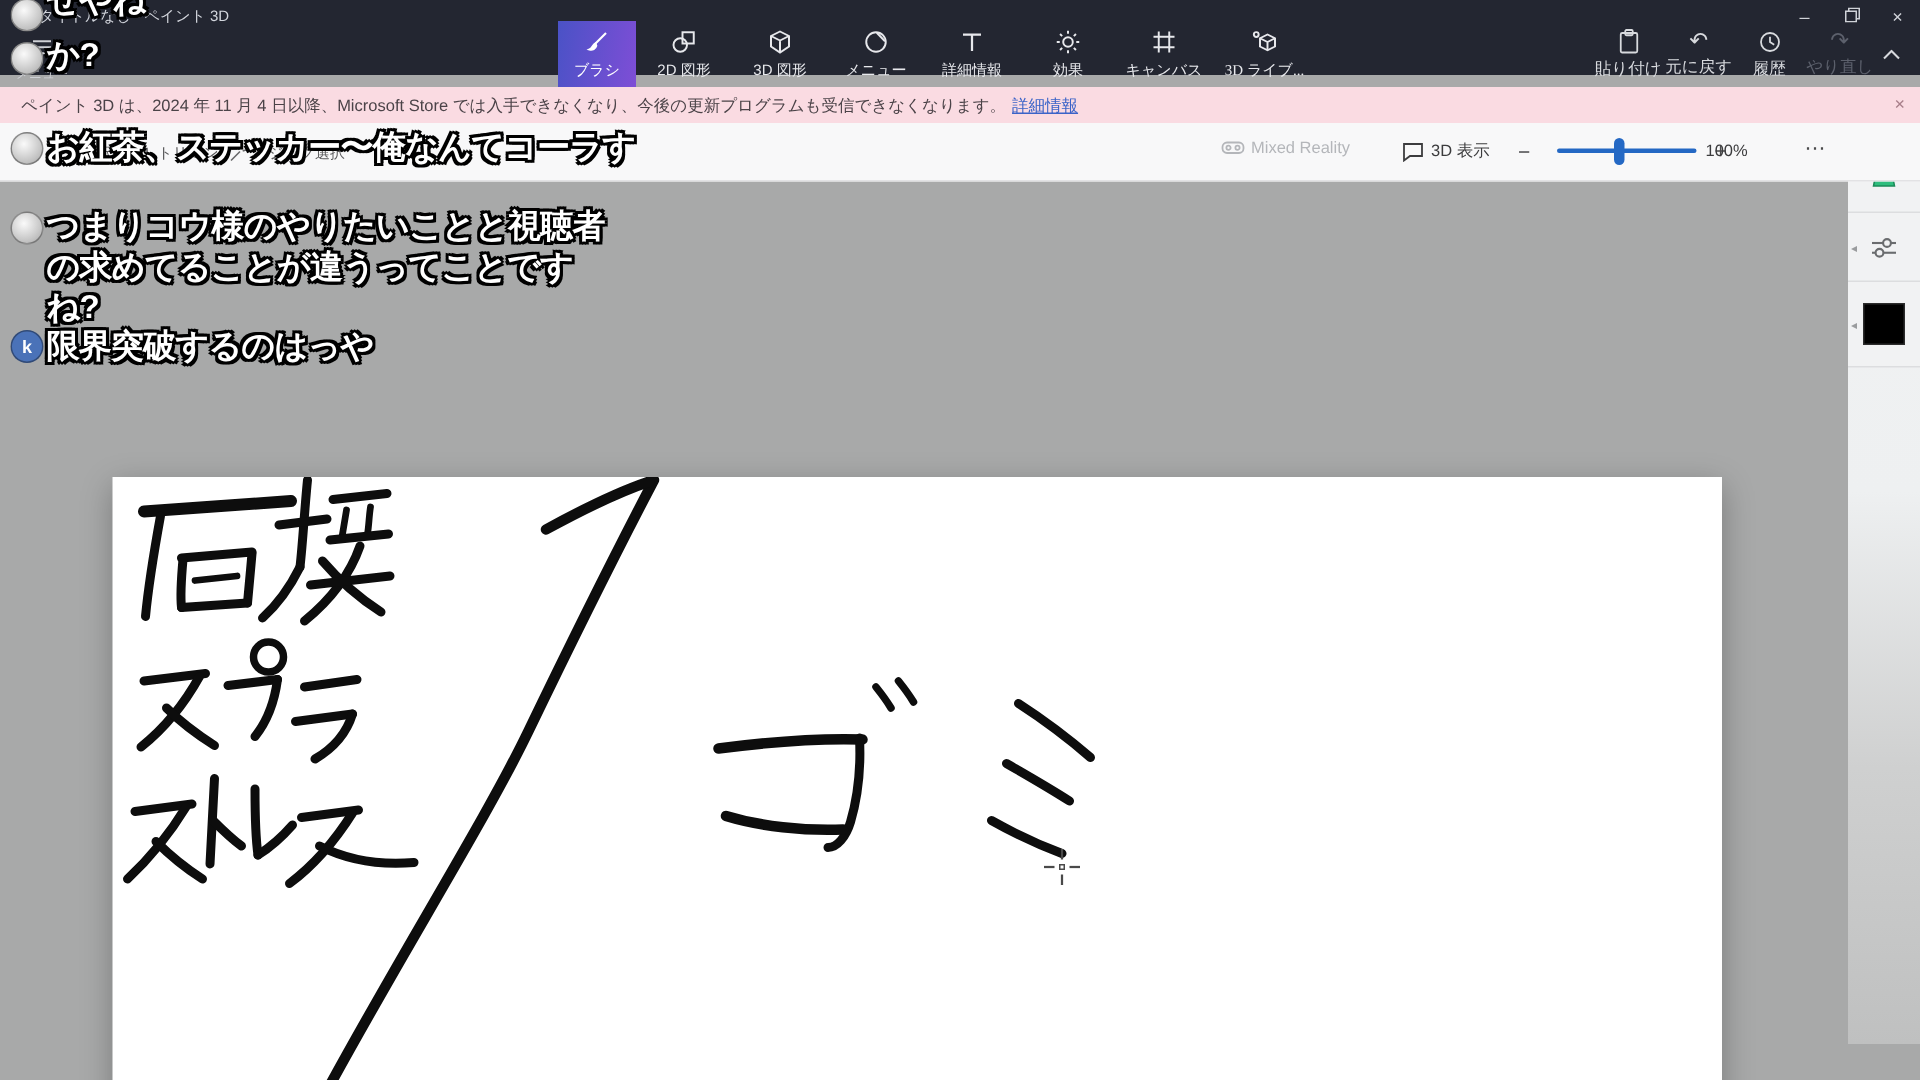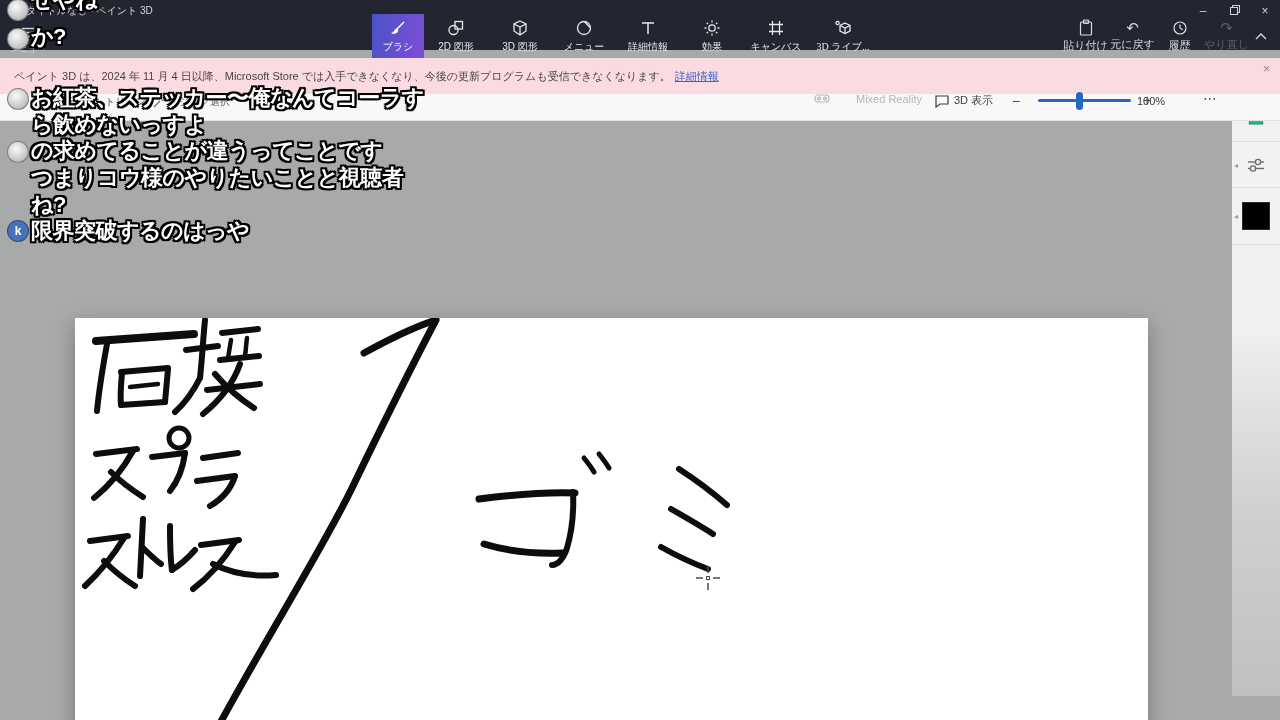--- a/index.html
+++ b/index.html
@@ -16,21 +16,21 @@
   .tab{width:64px;display:flex;flex-direction:column;align-items:center;justify-content:center;color:#e7e8ec;}
   .tab .lbl{font-size:10px;margin-top:3px;white-space:nowrap;}
   .tab.sel{width:52px;background:linear-gradient(100deg,#4a52c6,#7e4ed6);color:#fff;}
   .tab svg{display:block;}
   .acts{left:1062px;top:15px;height:42px;display:flex;}
   .act{width:47px;display:flex;flex-direction:column;align-items:center;justify-content:center;color:#d8dade;}
   .act .lbl{font-size:11px;margin-top:2px;white-space:nowrap;}
   .act .glyph{font-size:15px;line-height:15px;}
   .act.disabled{color:#5c606c;}
   
-  #notice{left:0;top:58px;width:1280px;height:36px;background:#fadbe2;z-index:9;
+  #notice{left:0;top:58px;width:1280px;height:24px;background:#fadbe2;z-index:9;
     display:flex;align-items:center;font-size:11px;color:#4b4348;}
   #notice .txt{margin-left:14px;white-space:nowrap;}
   #notice a{color:#3b63c8;margin-left:4px;}
   #notice .close{position:absolute;right:10px;top:4px;color:#a87f8a;font-size:12px;}
   
   #subbar{left:0;top:82px;width:1280px;height:38px;background:#f8f8f9;border-bottom:1px solid #e2e2e4;z-index:8;}
   .subtool{display:flex;align-items:center;color:#5a5a5c;font-size:10px;white-space:nowrap;}
   .subtool svg{margin-right:4px;}
   .sub-right-label{font-size:11px;color:#3c3c3e;white-space:nowrap;}
   .grayed{color:#b4b6ba;}
@@ -331,21 +331,21 @@
         </svg>
       <span>トリミング</span>
     </div>
     <div class="subtool abs" style="left:152px;top:13px;">
       <svg width="13" height="13" viewBox="0 0 13 13" fill="none" stroke="#6a6a6c" stroke-width="1.1">
           <path d="M2 11 L8 5 M9 1 L9.5 3.5 M12 4 L9.8 4.6 M6 2 L7.5 3.8"></path>
         </svg>
       <span>マジック選択</span>
     </div>
 
-    <div class="subtool abs" style="left:814px;top:11px;gap:22px;">
+    <div class="subtool abs" style="left:814px;top:11px;">
       <svg width="16" height="12" viewBox="0 0 16 12" fill="none" stroke="#b4b6ba" stroke-width="1.2">
         <rect x="1" y="2" width="14" height="7" rx="3"></rect>
           <circle cx="5" cy="5.5" r="1.4"></circle>
           <circle cx="11" cy="5.5" r="1.4"></circle>
       </svg>
       <span class="sub-right-label grayed">Mixed Reality</span>
     </div>
     <div class="subtool abs" style="left:934px;top:11px;">
       <svg width="16" height="14" viewBox="0 0 16 14" fill="none" stroke="#3c3c3e" stroke-width="1.2">
         <path d="M2 2 H14 V10 H6 L2 13 Z"></path>
@@ -371,28 +371,27 @@
     <div class="msg" style="top:23px;">
       <div class="avatar" style="top:5px;"></div>
       <div class="chat-lines">
         <div class="chat-line">か?</div>
       </div>
     </div>
     <div class="msg" style="top:84px;">
       <div class="avatar" style="top:4px;"></div>
       <div class="chat-lines">
         <div class="chat-line">お紅茶、ステッカー〜俺なんてコーラす</div>
-        <div class="chat-line">ら飲めないっすよ</div>
       </div>
     </div>
     <div class="msg" style="top:137px;">
       <div class="avatar" style="top:4px;"></div>
       <div class="chat-lines">
+        <div class="chat-line">つまりコウ様のやりたいことと視聴者</div>
         <div class="chat-line">の求めてることが違うってことです</div>
-        <div class="chat-line">つまりコウ様のやりたいことと視聴者</div>
         <div class="chat-line">ね?</div>
       </div>
     </div>
     <div class="msg" style="top:217px;">
       <div class="avatar k" style="top:3px;">k</div>
       <div class="chat-lines">
         <div class="chat-line">限界突破するのはっや</div>
       </div>
     </div>
   </div>

